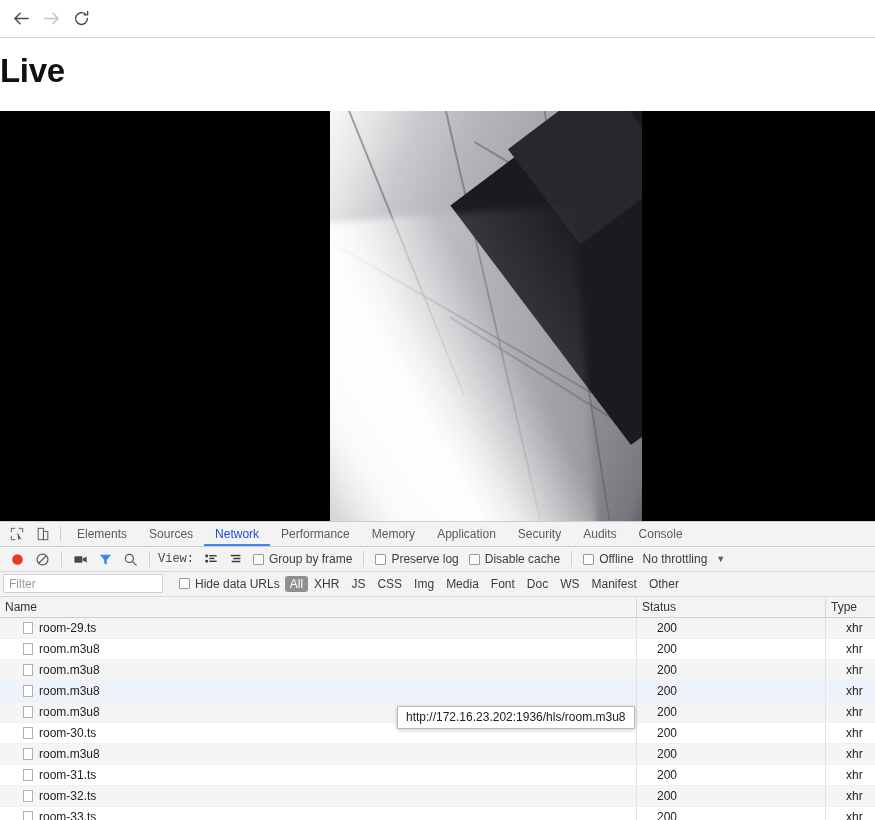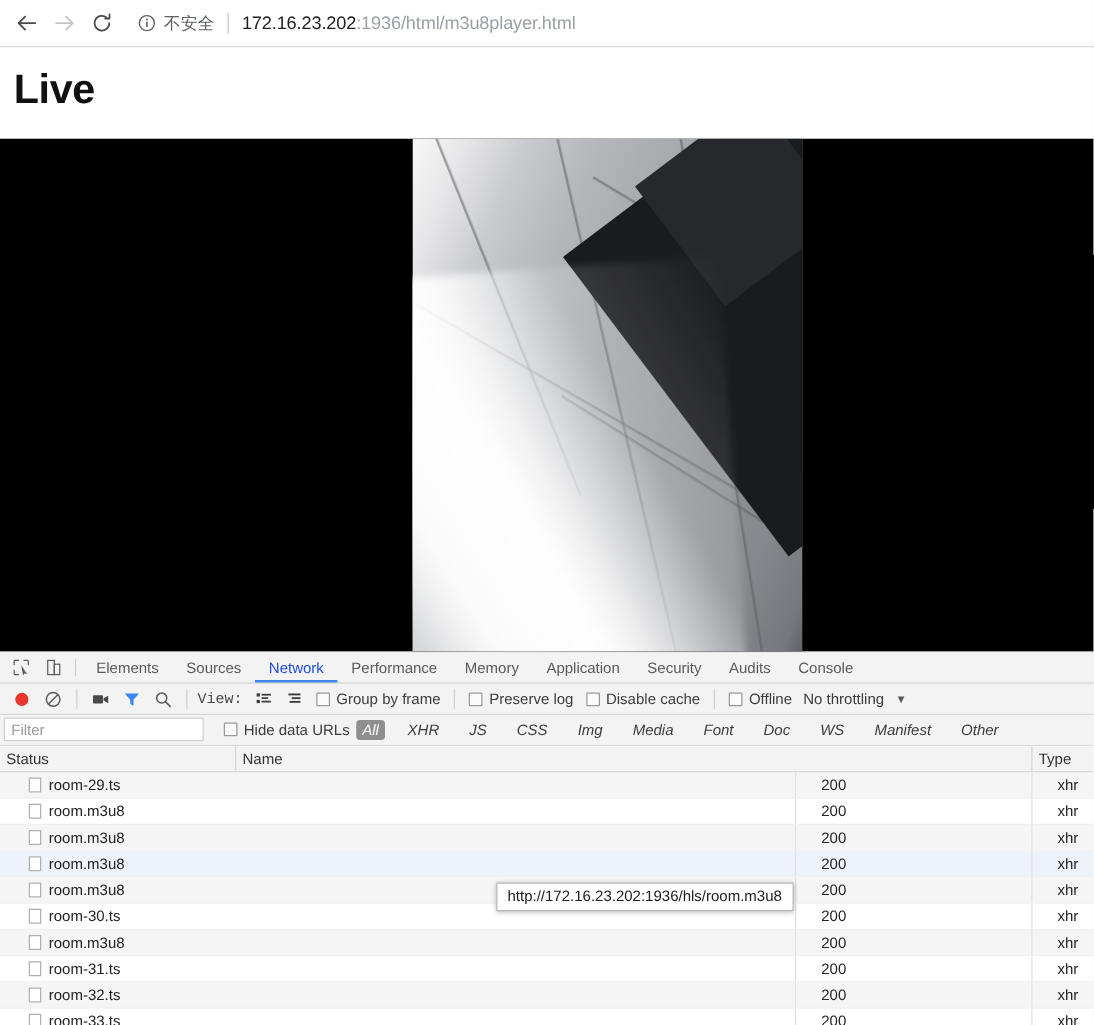--- a/index.html
+++ b/index.html
@@ -63,21 +63,21 @@
   
   .page {
     height: 483px;
     background: #ffffff;
     overflow: hidden;
   }
   .page-title {
     font-size: 33px;
     font-weight: bold;
     color: #111111;
-    padding: 14px 0 0 11px;
+    padding: 14px 0 0 0;
     letter-spacing: -0.3px;
   }
   .video-stage {
     margin-top: 21px;
     height: 415px;
     background: #000000;
     position: relative;
     overflow: hidden;
   }
   .video-inner {
@@ -245,21 +245,21 @@
     display: flex; align-items: center;
     border-radius: 1px;
   }
   .hide-data {
     display: flex; align-items: center; gap: 5px;
     margin-left: 16px;
   }
   .hide-data span { font-size: 12px; color: #3c3c3c; }
   .type-filters {
     display: flex; align-items: center;
-    gap: 12px; margin-left: 5px; font-style: italic;
+    gap: 0; margin-left: 5px;
   }
   .tf {
     font-size: 12px; color: #3c3c3c;
     padding: 1px 6px;
     border-radius: 3px;
     white-space: nowrap;
   }
   .tf.active {
     background: #8f8f8f;
     color: #ffffff;
@@ -346,32 +346,20 @@
       <path d="M11.5 4.5 L17 10 L11.5 15.5 M17 10 H3" fill="none" stroke="#c4c4c4" stroke-width="1.5" stroke-linecap="round" stroke-linejoin="round"></path>
     </svg>
   </div>
   <div class="nav-btn">
     <svg width="19" height="19" viewBox="0 0 20 20" aria-hidden="true">
       <path d="M16.2 10 A6.2 6.2 0 1 1 14.1 5.4" fill="none" stroke="#4a4a4a" stroke-width="1.5" stroke-linecap="round"></path>
       <path d="M16.4 2.6 V6.2 H12.8" fill="none" stroke="#4a4a4a" stroke-width="1.5" stroke-linecap="round" stroke-linejoin="round"></path>
     </svg>
   </div>
 
-  <div class="omnibox">
-    <div class="security-chip">
-      <svg width="15" height="15" viewBox="0 0 16 16" aria-hidden="true">
-        <circle cx="8" cy="8" r="6.4" fill="none" stroke="#5f6368" stroke-width="1.2"></circle>
-        <circle cx="8" cy="4.9" r="0.85" fill="#5f6368"></circle>
-        <rect x="7.3" y="6.7" width="1.4" height="4.7" rx="0.6" fill="#5f6368"></rect>
-      </svg>
-      <div class="sec-text">不安全</div>
-    </div>
-    <div class="omni-sep"></div>
-    <div class="url"><span class="host">172.16.23.202</span><span>:1936/html/m3u8player.html</span></div>
-  </div>
 </div>
 
 <div class="page">
   <div class="page-title">Live</div>
 
   <div class="video-stage">
     <div class="video-inner">
       <div class="vid-base"></div>
 
       <div class="grout" style="left:10px;top:-20px;width:2px;height:330px;transform:rotate(-22deg);transform-origin:top left;"></div>
@@ -503,22 +491,22 @@
       <div class="tf">Font</div>
       <div class="tf">Doc</div>
       <div class="tf">WS</div>
       <div class="tf">Manifest</div>
       <div class="tf">Other</div>
     </div>
   </div>
 
   <div class="net-table">
     <div class="net-head">
+      <div class="th col-name">Name</div>
       <div class="th col-status">Status</div>
-      <div class="th col-name">Name</div>
       <div class="th col-type">Type</div>
     </div>
 
     <div class="net-row even">
       <div class="td col-name">
           <span class="file-ico"></span>
           <span>room-29.ts</span>
         </div>
       <div class="td col-status">200</div>
       <div class="td col-type">xhr</div>

